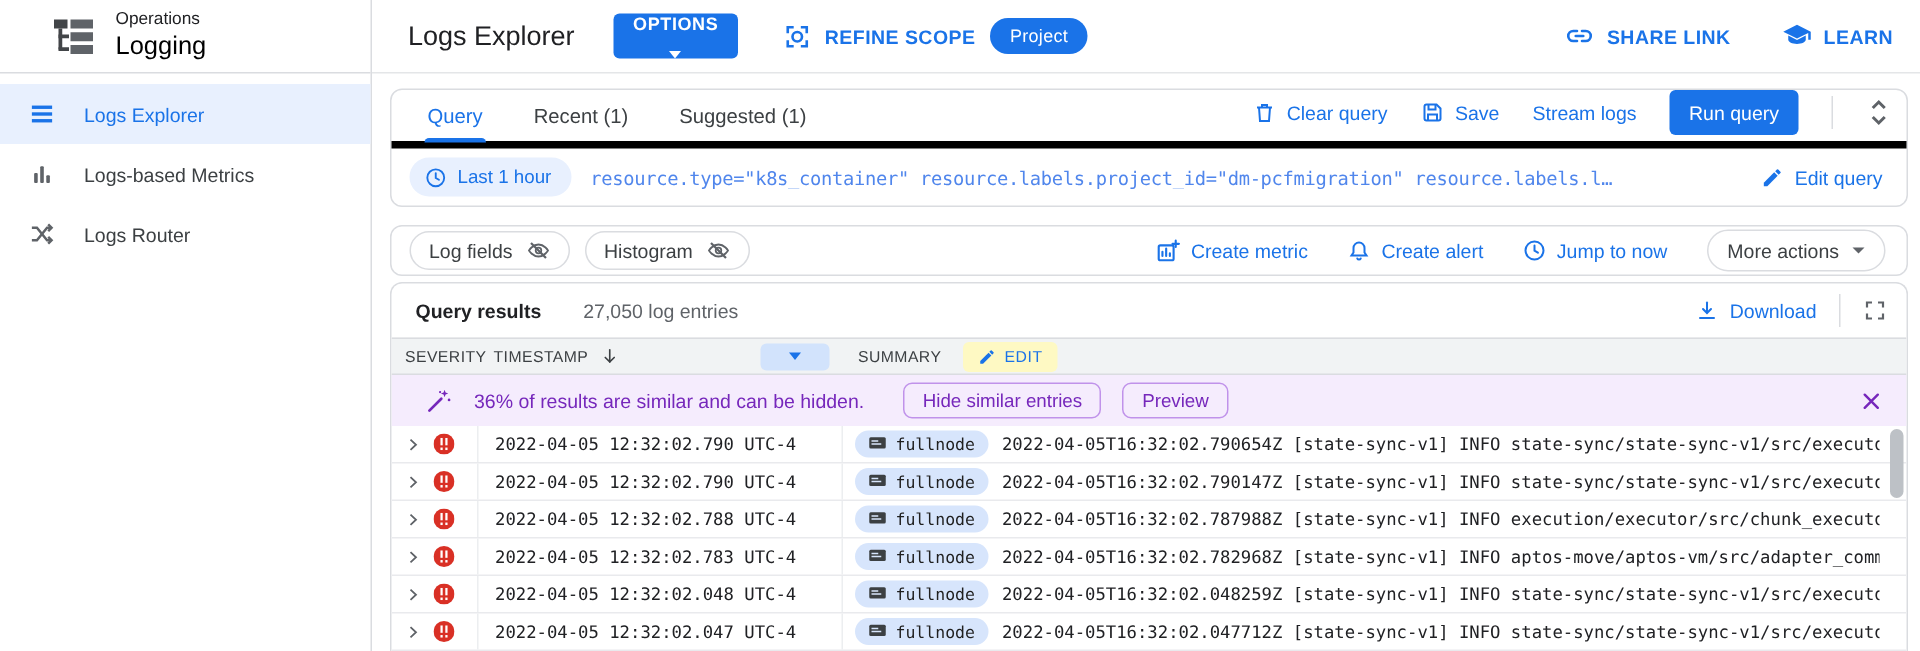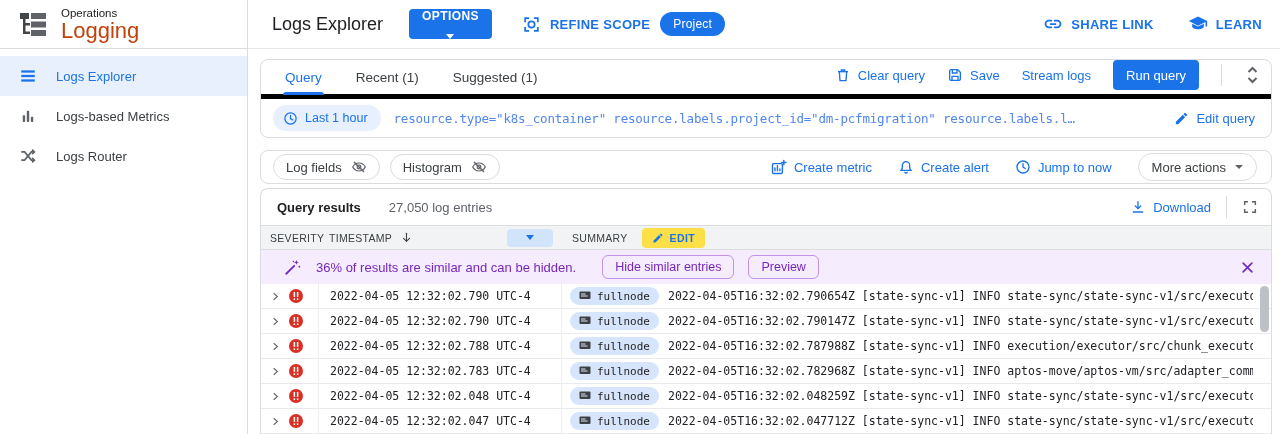--- a/index.html
+++ b/index.html
@@ -3,23 +3,23 @@
 <meta charset="utf-8">
 <style>
   * { box-sizing: border-box; margin: 0; padding: 0; }
   html,body { width:1280px; height:434px; overflow:hidden; }
   body { font-family:"Liberation Sans", sans-serif; color:#202124; background:#fff; font-size:13px; }
   svg { display:block; flex-shrink:0; }
   .app { display:flex; width:1280px; height:434px; }
 
   
   .sidebar { width:248px; flex-shrink:0; border-right:1px solid #dadce0; display:flex; flex-direction:column; background:#fff; }
-  .logo-row { height:49px; flex-shrink:0; display:flex; align-items:center; gap:13px; padding-left:18px; border-bottom:1px solid #dadce0; }
+  .logo-row { height:49px; flex-shrink:0; display:flex; align-items:center; gap:13px; padding-left:34px; border-bottom:1px solid #dadce0; }
   .logo-text .product { font-size:11.5px; color:#202124; line-height:13px; }
-  .logo-text .section { font-size:22px; color:#c2410c; line-height:22px; }
+  .logo-text .section { font-size:17px; color:#000000; line-height:22px; }
   .nav { padding-top:7px; }
   .nav-item { height:40px; display:flex; align-items:center; gap:19px; padding-left:19px; font-size:13px; color:#3c4043; cursor:pointer; }
   .nav-item .nicon { color:#5f6368; display:flex; }
   .nav-item.active { background:#e8f0fe; color:#1a73e8; }
   .nav-item.active .nicon { color:#1a73e8; }
 
   
   .main { flex:1; min-width:0; display:flex; flex-direction:column; }
   .topbar { height:49px; flex-shrink:0; display:flex; align-items:center; padding:0 18px 0 24px; border-bottom:1px solid #e4e6e8; }
   .page-title { font-size:18px; color:#202124; margin-right:26px; }
@@ -65,21 +65,21 @@
   .results-count { margin-left:28px; font-size:13px; color:#5f6368; }
   .results-right { margin-left:auto; display:flex; align-items:center; gap:15px; }
   .fs-icon { color:#5f6368; cursor:pointer; }
 
   .col-header { height:25px; flex-shrink:0; background:#f1f3f4; border-top:1px solid #dadce0; border-bottom:1px solid #dadce0; display:flex; align-items:center; font-size:10.5px; font-weight:500; letter-spacing:.3px; color:#3c4043; }
   .ch-sev { width:57px; padding-left:9px; flex-shrink:0; }
   .ch-ts { width:243px; flex-shrink:0; display:flex; align-items:center; gap:8px; padding:0 8px 0 11px; }
   .ts-dropdown { margin-left:auto; width:46px; height:18px; background:#d2e3fc; border:none; border-radius:4px; display:flex; align-items:center; justify-content:center; cursor:pointer; }
   .ts-dropdown .tri { width:0; height:0; border-left:4.5px solid transparent; border-right:4.5px solid transparent; border-top:5px solid #1a73e8; }
   .ch-sum { display:flex; align-items:center; gap:14px; padding-left:11px; }
-  .edit-btn { display:flex; align-items:center; gap:6px; background:#fde047; color:#1a73e8; border:none; border-radius:4px; height:20px; padding:0 10px; font-size:10.5px; font-weight:700; letter-spacing:.4px; cursor:pointer; }
+  .edit-btn { display:flex; align-items:center; gap:6px; background:#fef9c3; color:#1a73e8; border:none; border-radius:4px; height:20px; padding:0 10px; font-size:10.5px; font-weight:400; letter-spacing:.4px; cursor:pointer; }
   .sort-arrow { color:#3c4043; }
 
   .banner { height:34px; flex-shrink:0; background:#f5ecfd; display:flex; align-items:center; gap:14px; padding:0 14px 0 23px; color:#7627bb; }
   .banner-msg { font-size:13px; margin-right:12px; white-space:nowrap; }
   .banner-btn { border:1.5px solid #c092ea; border-radius:6px; background:transparent; color:#7627bb; height:24px; padding:0 12px; font-size:12.5px; font-weight:500; font-family:inherit; cursor:pointer; white-space:nowrap; }
   .banner-close { margin-left:auto; cursor:pointer; color:#7627bb; display:flex; padding:2px; }
 
   .rows { flex:1; min-height:0; position:relative; overflow:hidden; }
   .log-row { height:25px; display:flex; align-items:stretch; border-bottom:1px solid #e9eaed; font-family:"DejaVu Sans Mono", monospace; font-size:11.5px; color:#202124; }
   .rc1 { width:57px; flex-shrink:0; display:flex; align-items:center; gap:8px; padding-left:9px; }

